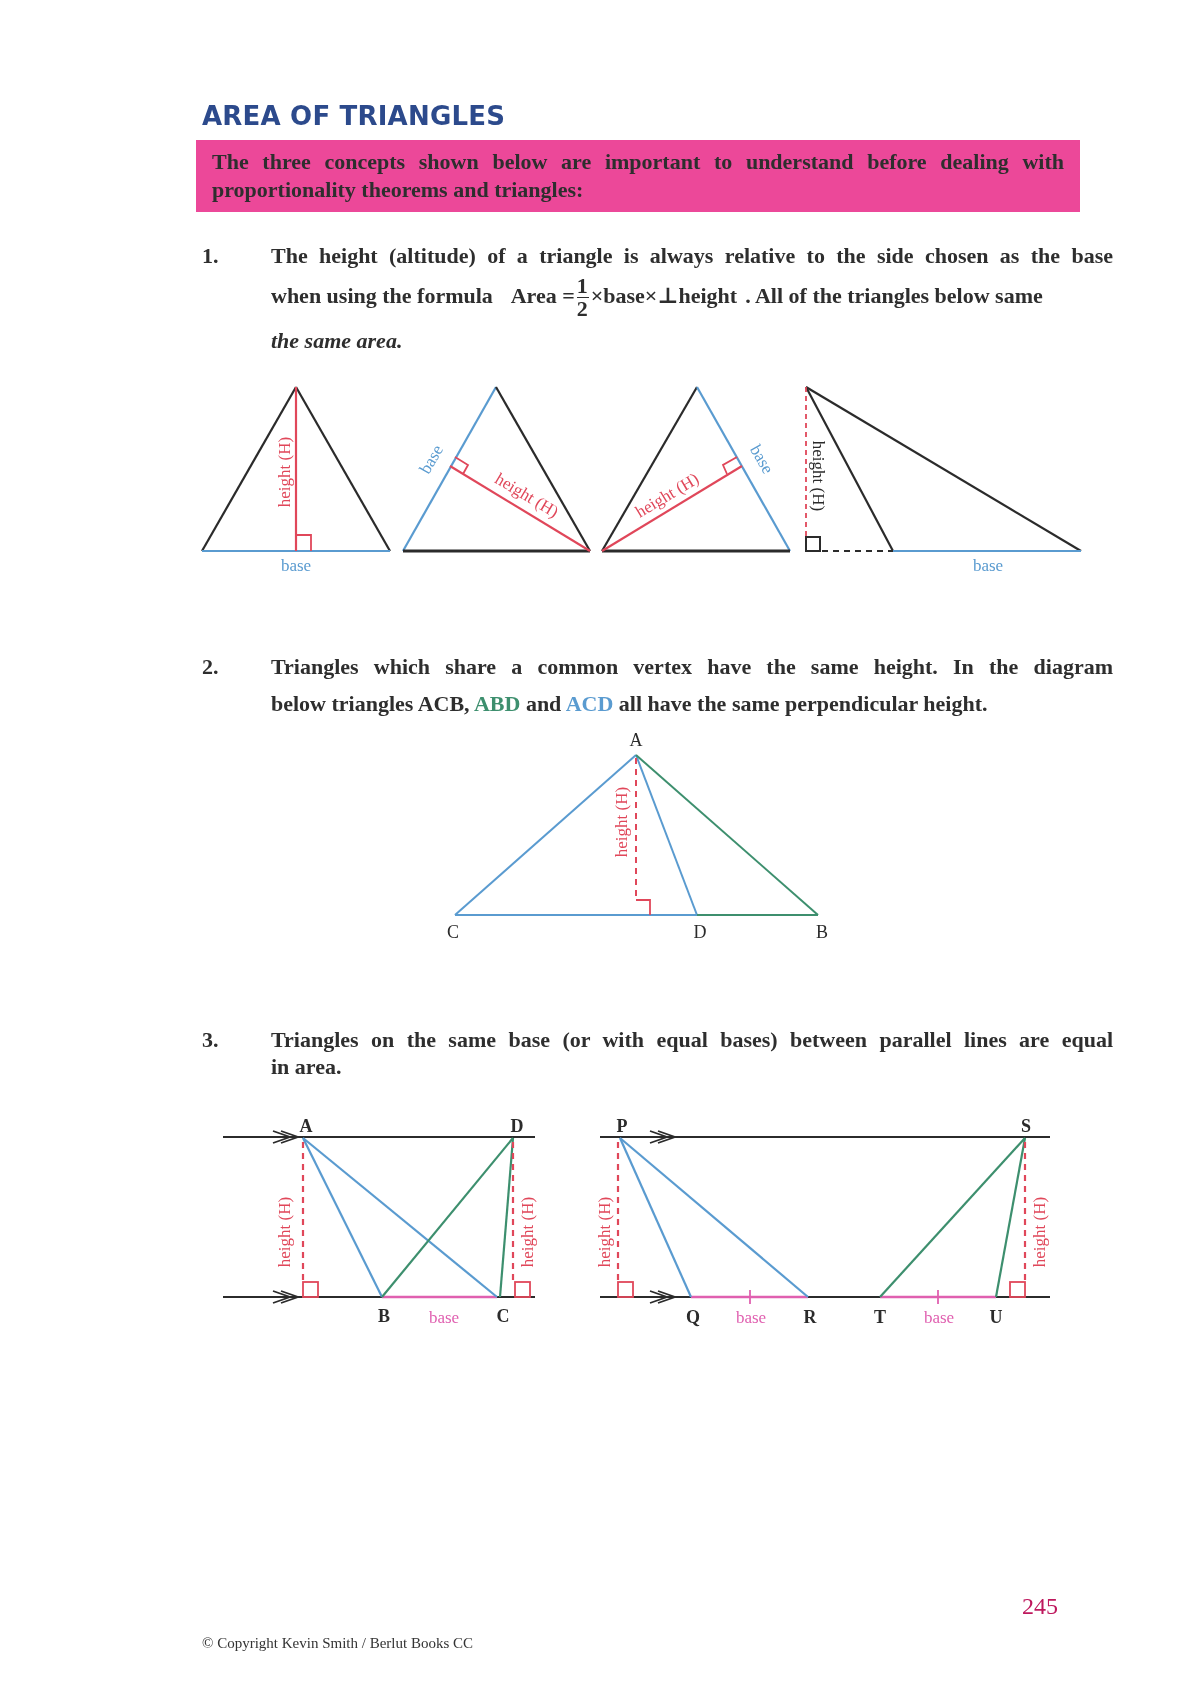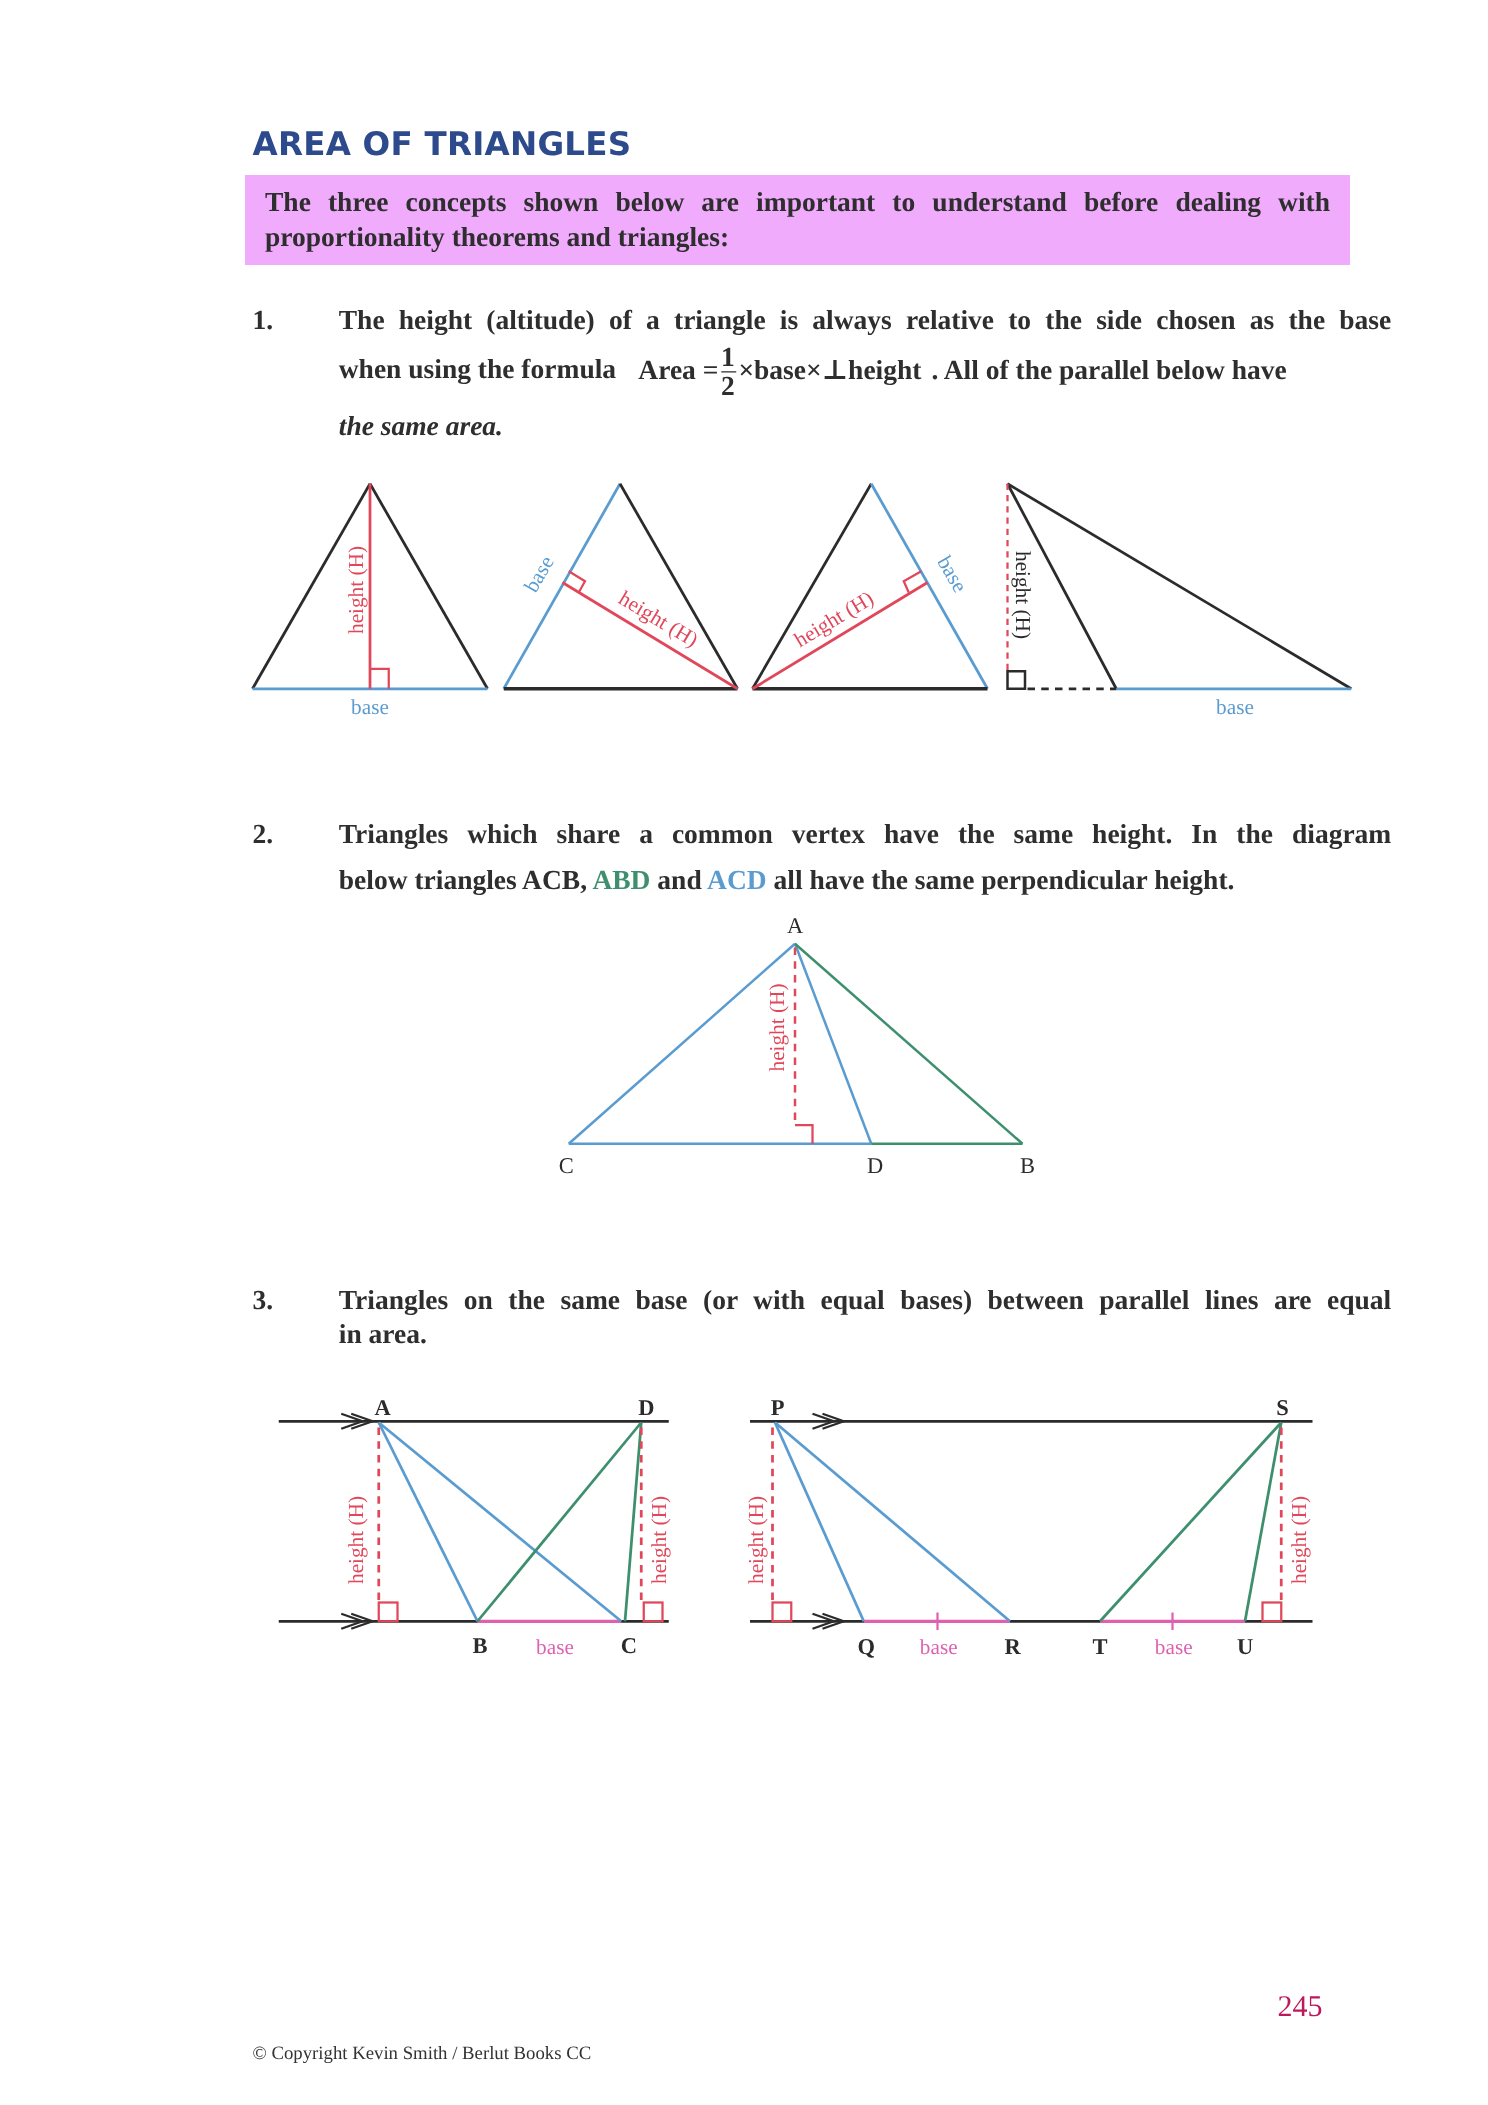--- a/index.html
+++ b/index.html
@@ -1,21 +1,21 @@
 <!DOCTYPE html>
 <html><head>
 <meta charset="utf-8">
 <style>
   html, body { margin: 0; padding: 0; background: #ffffff; }
   body { width: 1190px; height: 1684px; position: relative; overflow: hidden;
          font-family: "Liberation Serif", "DejaVu Serif", serif; color: #2b2b2b; }
   .abs { position: absolute; }
   .title { left: 202px; top: 101px; font-family: "DejaVu Sans", "Liberation Sans", sans-serif;
            font-weight: bold; font-size: 26px; color: #2c4a8c; letter-spacing: 0.2px; }
-  .intro { left: 196px; top: 140px; width: 884px; height: 72px; background: #f0abfc;
+  .intro { left: 196px; top: 140px; width: 884px; height: 72px; background: #ec4899;
            padding: 8px 16px 0 16px; box-sizing: border-box; }
   .intro p { margin: 0; font-weight: bold; font-size: 22px; line-height: 28px; text-align: justify; color: #2e2e2e; }
   .para { font-weight: bold; font-size: 22px; color: #2e2e2e; margin-left: 32px; }
   .num { position: absolute; font-weight: bold; font-size: 22px; color: #2e2e2e; }
   .line { position: absolute; left: 239px; width: 842px; text-align: justify; text-align-last: justify; white-space: nowrap; }
   .line.last { text-align-last: left; }
   .frac { display: inline-block; vertical-align: middle; text-align: center; line-height: 20px; margin: 0 2px; }
   .frac span { display: block; }
   .frac .bar { border-top: 1.5px solid #2e2e2e; width: 12px; margin: 1px auto; height: 0; }
   .green { color: #3d8f6e; }
@@ -32,21 +32,21 @@
   <p>The three concepts shown below are important to understand before dealing with proportionality theorems and triangles:</p>
 </div>
 
 <div>
   <span class="num" style="left:202px; top:243px;">1.</span>
   <div class="line para" style="top:243px;">The height (altitude) of a triangle is always relative to the side chosen as the base</div>
   <div class="line para last" style="top:276px; white-space:nowrap; text-align:left;">
     <span>when using the formula</span>
     <span style="display:inline-block; width:8px;"></span>
     <span>
-      <span>Area =</span><span class="frac"><span>1</span><span class="bar"></span><span>2</span></span><span>×base×⊥height</span></span><span style="margin-left:8px;">. All of the parallel below have</span>
+      <span>Area =</span><span class="frac"><span>1</span><span class="bar"></span><span>2</span></span><span>×base×⊥height</span></span><span style="margin-left:8px;">. All of the triangles below same</span>
   </div>
   <div class="line para last" style="top:328px;font-style:italic;">the same area.</div>
 </div>
 
 <div>
   <span class="num" style="left:202px; top:654px;">2.</span>
   <div class="line para" style="top:654px;">Triangles which share a common vertex have the same height. In the diagram</div>
   <div class="line para last" style="top:691px;">
     <span>below triangles ACB,</span>
     <span class="green">ABD</span>

